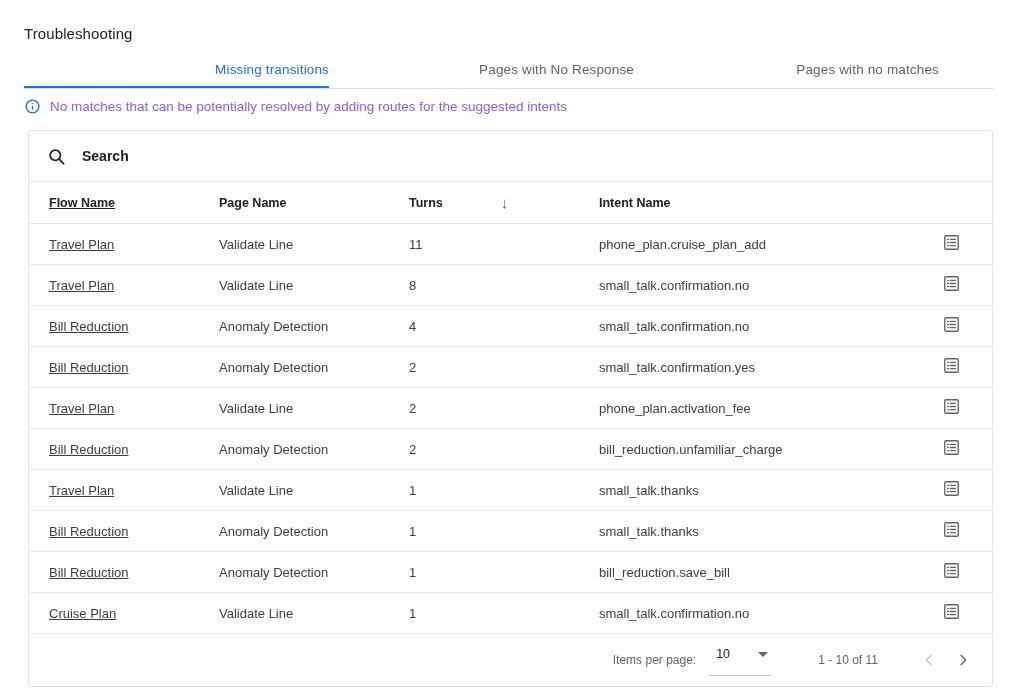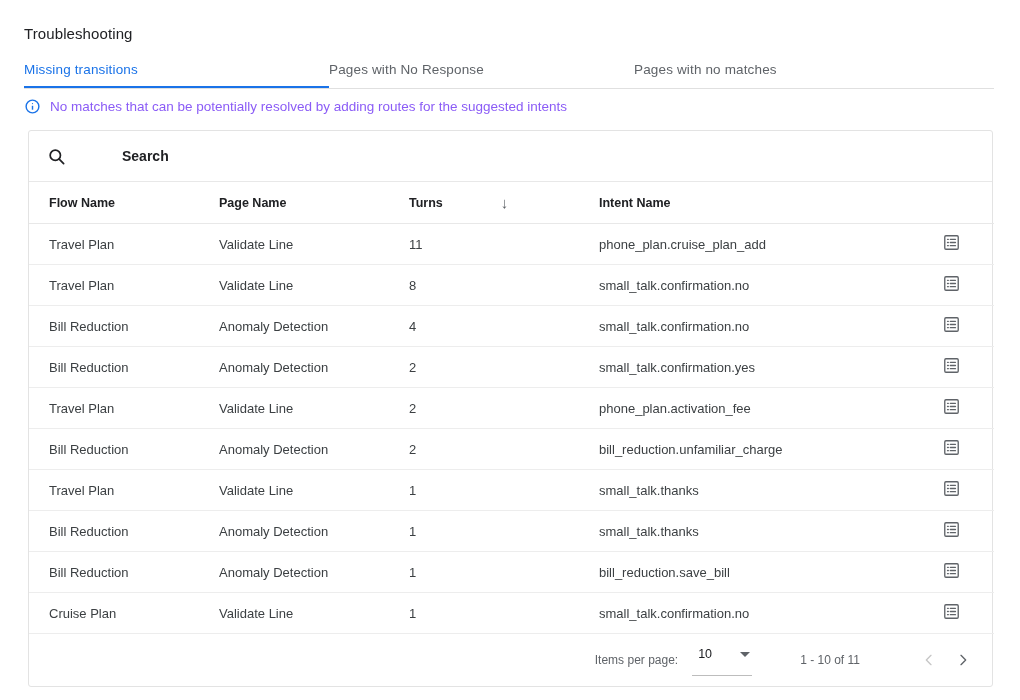--- a/index.html
+++ b/index.html
@@ -34,21 +34,21 @@
     left: 24px;
     top: 54px;
     width: 970px;
     height: 34px;
     display: flex;
     border-bottom: 1px solid #e0e0e0;
   }
   .tab {
     flex: 0 0 auto;
     width: 305px;
-    text-align: left;
+    text-align: right;
     font-size: 13.5px;
     color: #5f6368;
     line-height: 32px;
     cursor: pointer;
     user-select: none;
     letter-spacing: 0.15px;
   }
   .tab.active {
     color: #1a73e8;
     border-bottom: 2px solid #1a73e8;
@@ -87,21 +87,20 @@
   .search-input {
     border: none;
     outline: none;
     font-family: "Liberation Sans", sans-serif;
     font-size: 14px;
     font-weight: bold;
     color: #0369a1;
     background: transparent;
     width: 600px;
     padding: 0;
-    margin-left: 40px;
   }
   .search-input::placeholder { color: #202124; opacity: 1; font-weight: bold; }
   table {
     width: 100%;
     border-collapse: collapse;
     table-layout: fixed;
   }
   th {
     text-align: left;
     font-size: 12.5px;
@@ -113,21 +112,21 @@
     vertical-align: middle;
   }
   td {
     font-size: 13px;
     color: #3c4043;
     height: 40px;
     border-bottom: 1px solid #ededed;
     vertical-align: middle;
     padding: 0;
   }
-  .col-flow { width: 190px; padding-left: 20px !important; }
+  .col-flow { width: 190px; padding-left: 20px !important; text-decoration: underline; }
   .col-page { width: 190px; }
   .col-turns { width: 190px; }
   .col-intent { width: 310px; }
   .col-action { width: 85px; text-align: center; }
   .th-turns-inner {
     display: flex;
     align-items: center;
     gap: 58px;
   }
   .sort-arrow {
@@ -162,21 +161,21 @@
     cursor: pointer;
     font-size: 12.5px;
     color: #202124;
   }
   .caret {
     width: 0; height: 0;
     border-left: 5px solid transparent;
     border-right: 5px solid transparent;
     border-top: 5px solid #5f6368;
   }
-  .range-label { margin: 0 52px 0 48px; font-size: 12px; color: #5f6368; }
+  .range-label { margin: 0 34px 0 48px; font-size: 12px; color: #5f6368; }
   .pager-btn {
     width: 34px; height: 34px;
     display: flex; align-items: center; justify-content: center;
     border-radius: 50%;
     cursor: pointer;
   }
   .pager-btn.disabled { color: #c6c6c6; cursor: default; }
   .pager-btn svg { display: block; }
 </style>
 </head>

